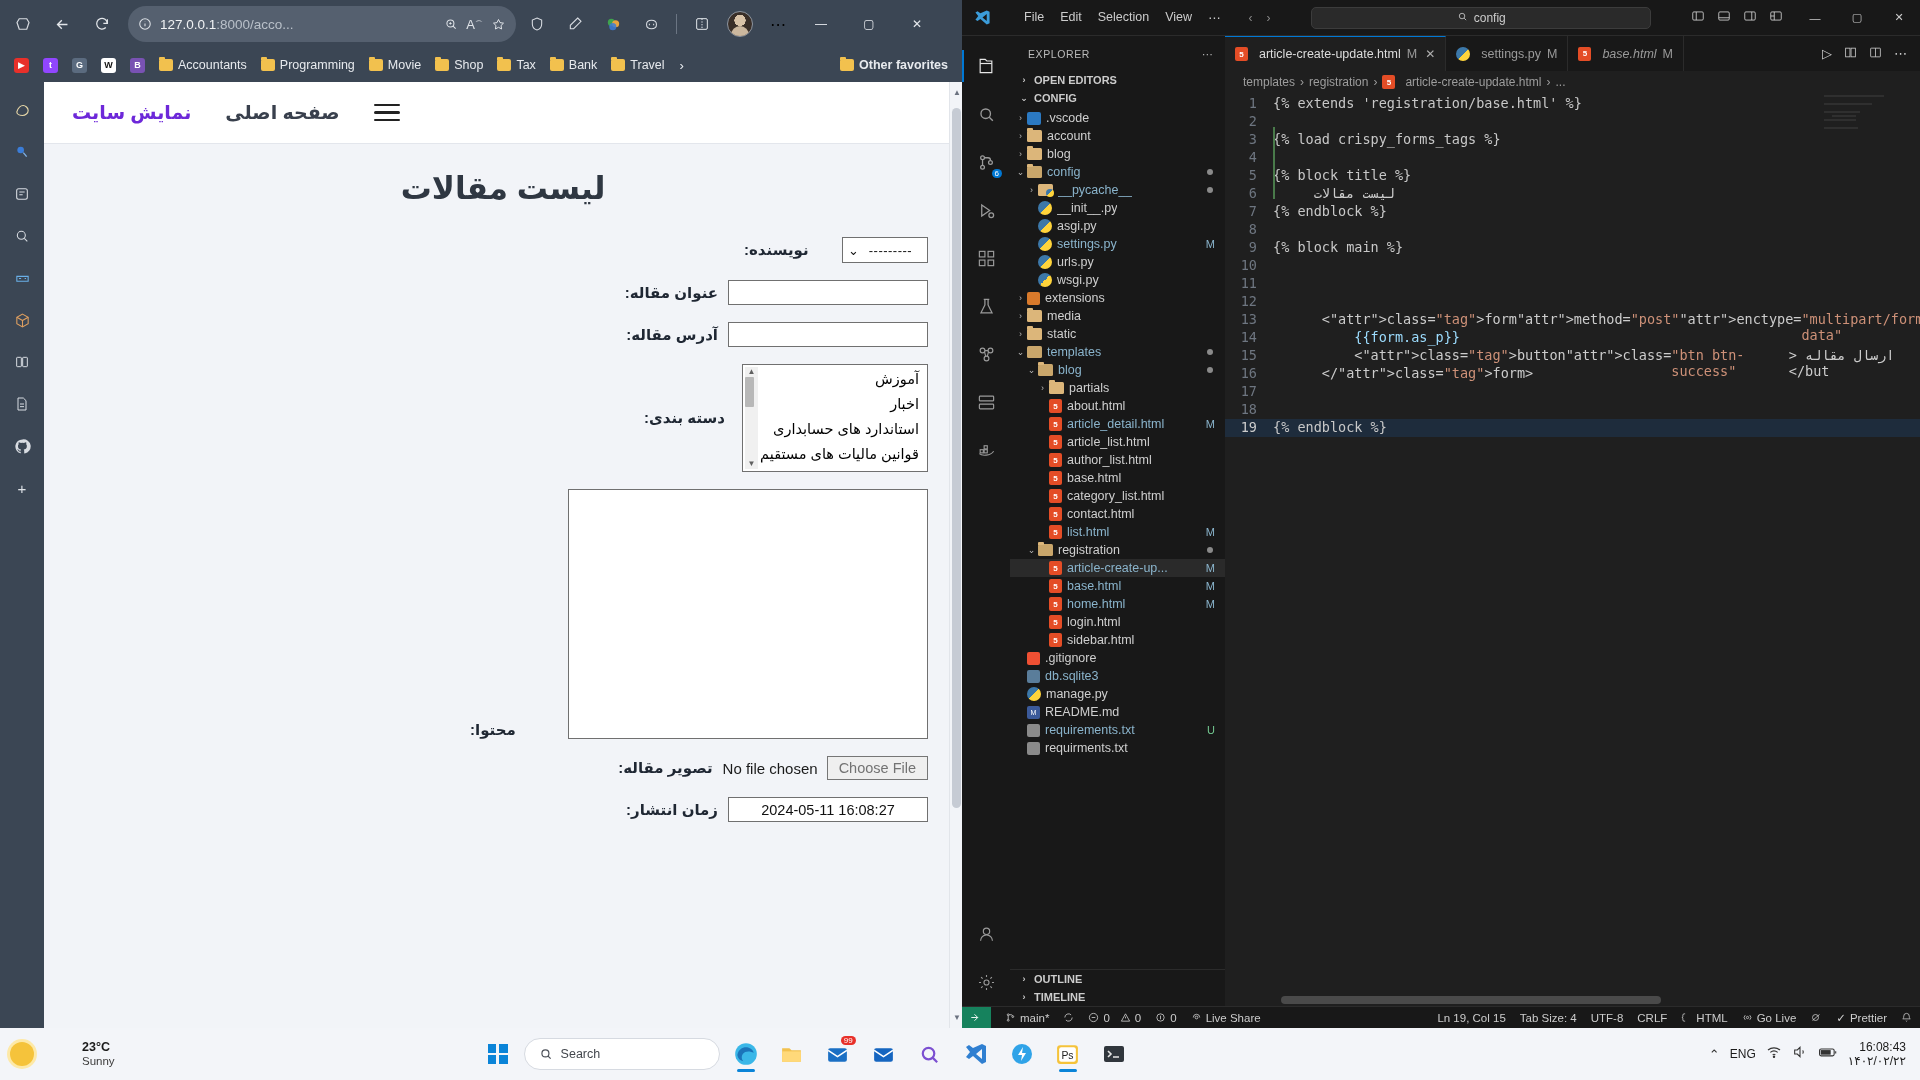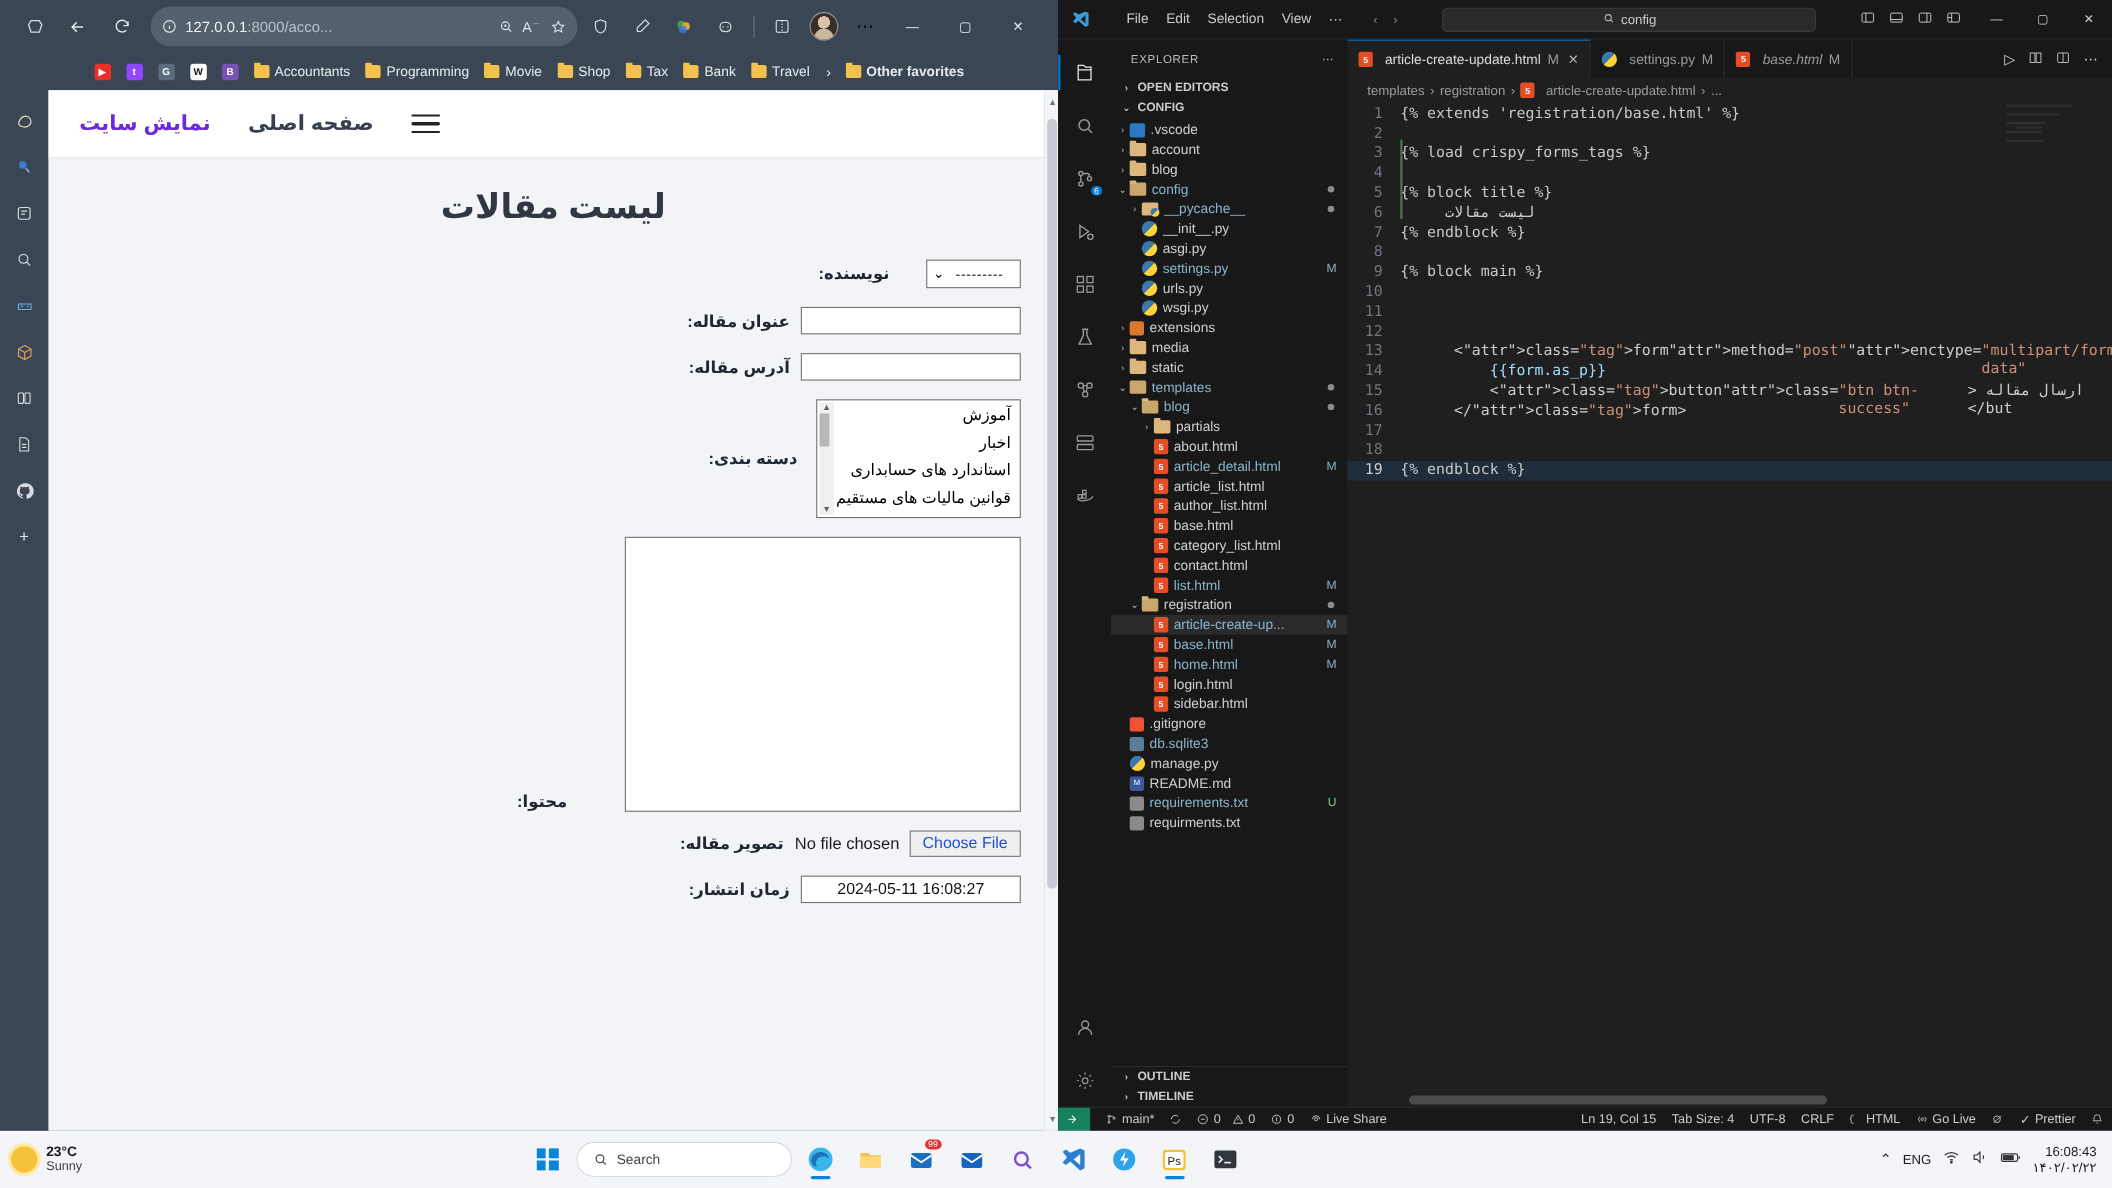--- a/index.html
+++ b/index.html
@@ -7,21 +7,21 @@
     width: 1920px; height: 1080px;
     overflow: hidden;
     font-family: "Liberation Sans", "DejaVu Sans", sans-serif;
     background: #202020;
   }
   .screen { position: relative; width: 1920px; height: 1080px; }
 
   
   .browser {
     position: absolute; left: 0; top: 0; width: 962px; height: 1028px;
-    background: #3b4654; display: flex; flex-direction: column; align-items: center;
+    background: #3b4654; display: flex; flex-direction: column;
   }
   .br-titlebar {
     height: 48px; display: flex; align-items: center; gap: 4px;
     padding: 0 6px; position: relative;
   }
   .br-tabstrip-ico {
     width: 34px; height: 34px; display: flex; align-items: center; justify-content: center;
     color: #d7dbe0;
   }
   .br-navbtn {
@@ -112,21 +112,21 @@
     background: #f0f0f0; display:flex; flex-direction:column; align-items:center; justify-content:space-between;
   }
   .lb-arrow { font-size: 8px; color: #606060; line-height: 10px;}
   .lb-thumb { position:absolute; left: 2px; top: 12px; width: 9px; height: 30px; background:#b8b8b8; border-radius: 1px;}
   .frm-textarea {
     width: 360px; height: 250px; border: 1px solid #707070; background: #fff;
   }
   .frm-file { display: flex; align-items: center; gap: 9px; direction: ltr;}
   .file-btn {
     border: 1px solid #767676; background: #efefef; padding: 3px 11px;
-    font-size: 14.5px; color: #1d4ed8;
+    font-size: 14.5px; color: #737373;
   }
   .file-name { font-size: 15px; color: #1a1a1a; }
   .frm-datetime {
     width: 200px; height: 25px; border: 1px solid #707070; background: #fff;
     display:flex; align-items:center; justify-content:center;
     font-size: 14.5px; color: #111; direction: ltr;
   }
   
   .pg-scrollbar {
     position: absolute; right: 0; top: 0; bottom: 0; width: 13px; background: #f2f4f8;
@@ -239,21 +239,21 @@
   .st-item { display:flex; align-items:center; gap:4px; white-space:nowrap;}
   .st-right { margin-left:auto; display:flex; align-items:center; gap:14px;}
 
   
   .taskbar {
     position:absolute; left:0; bottom:0; width:1920px; height:52px;
     background:#f3f5f9; display:flex; align-items:center; padding: 0 10px;
   }
   .tb-weather { display:flex; align-items:center; gap:8px; width: 180px;}
   .tb-weather .sun { width:24px;height:24px;border-radius:50%;background:#f5c33b;box-shadow:0 0 0 3px #fde9a8;}
-  .tb-weather .wt { line-height:1.15; }
+  .tb-weather .wt { line-height:1.15;margin-left:40px; }
   .tb-weather .temp { font-size:12.5px; color:#1b1b1b; font-weight:600;}
   .tb-weather .cond { font-size:11.5px; color:#3c3c3c;}
   .tb-center { display:flex; align-items:center; gap:6px; margin: 0 auto; }
   .tb-win { width:40px;height:40px;display:flex;align-items:center;justify-content:center;}
   .win-logo { width:20px;height:20px; display:grid; grid-template-columns:1fr 1fr; grid-template-rows:1fr 1fr; gap:2.5px;}
   .win-logo i { background:#0a84d8; display:block;}
   .tb-searchbox {
     width: 196px; height: 32px; background:#fff; border:1px solid #d6dae1; border-radius:17px;
     display:flex; align-items:center; gap:8px; padding: 0 14px; color:#43474d; font-size:12.5px;
   }

